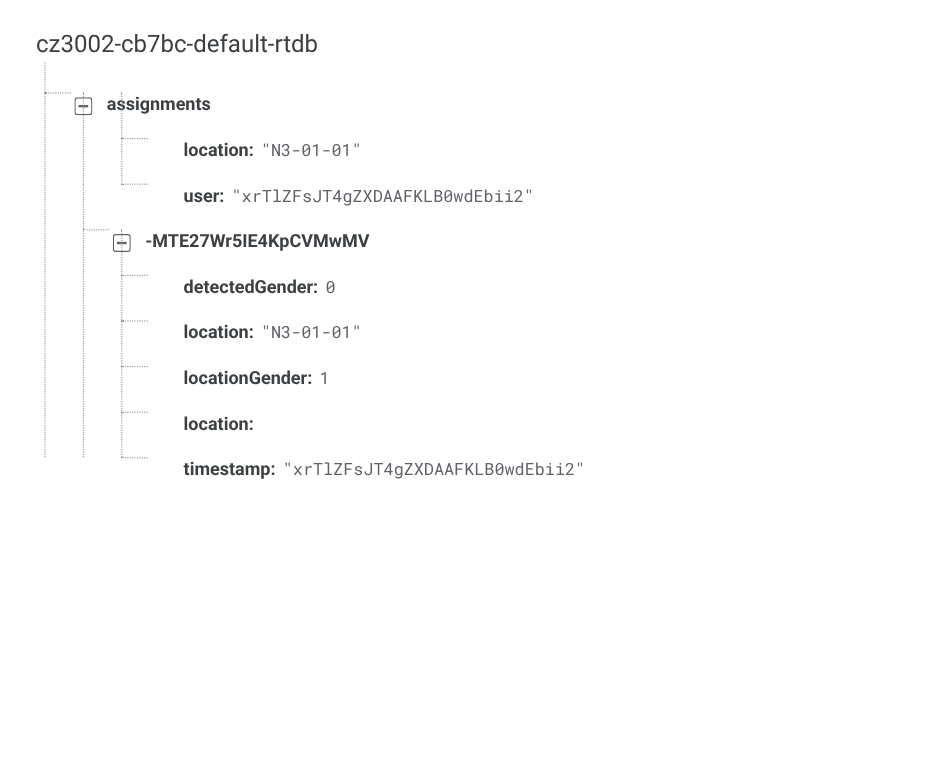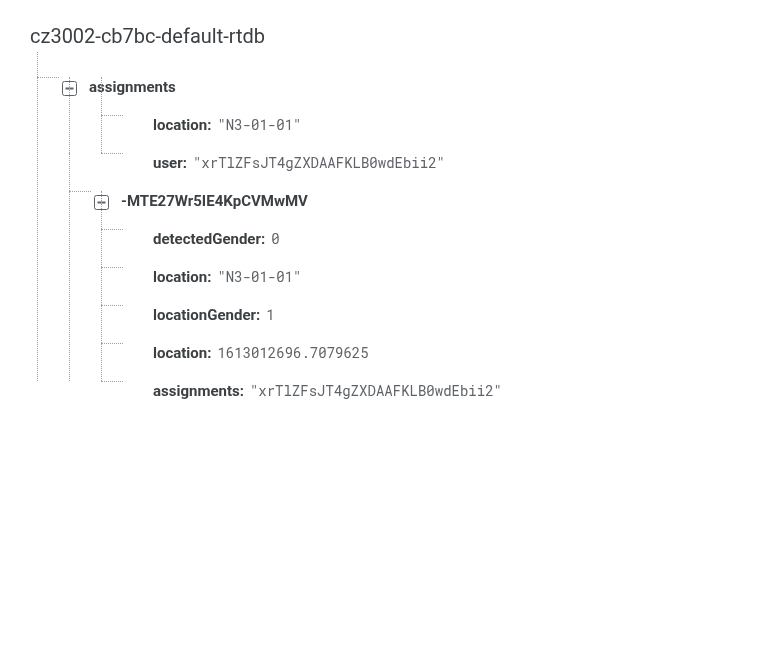--- a/index.html
+++ b/index.html
@@ -161,27 +161,26 @@
               <div class="node-row">
                 <span class="leaf-tick"></span>
                 <span class="key">locationGender:</span>
                 <span class="val">1</span>
               </div>
             </div>
             <div class="node">
               <div class="node-row">
                 <span class="leaf-tick"></span>
                 <span class="key">location:</span>
-                <span class="val">1613012696.7079625</span>
               </div>
             </div>
             <div class="node">
               <div class="node-row">
                 <span class="leaf-tick"></span>
-                <span class="key">assignments:</span>
+                <span class="key">timestamp:</span>
                 <span class="val">"xrTlZFsJT4gZXDAAFKLB0wdEbii2"</span>
               </div>
             </div>
 
           </div>
         </div>
 
       </div>
     </div>
 

